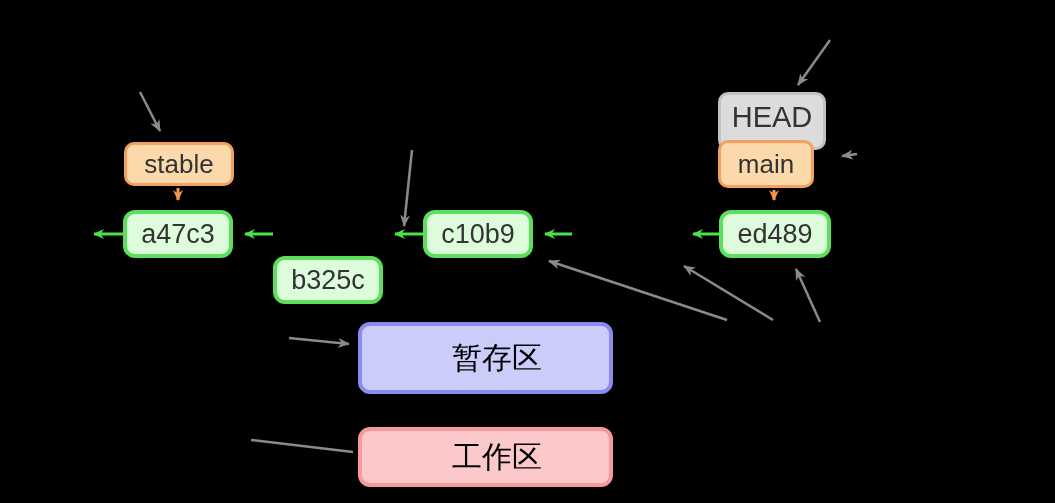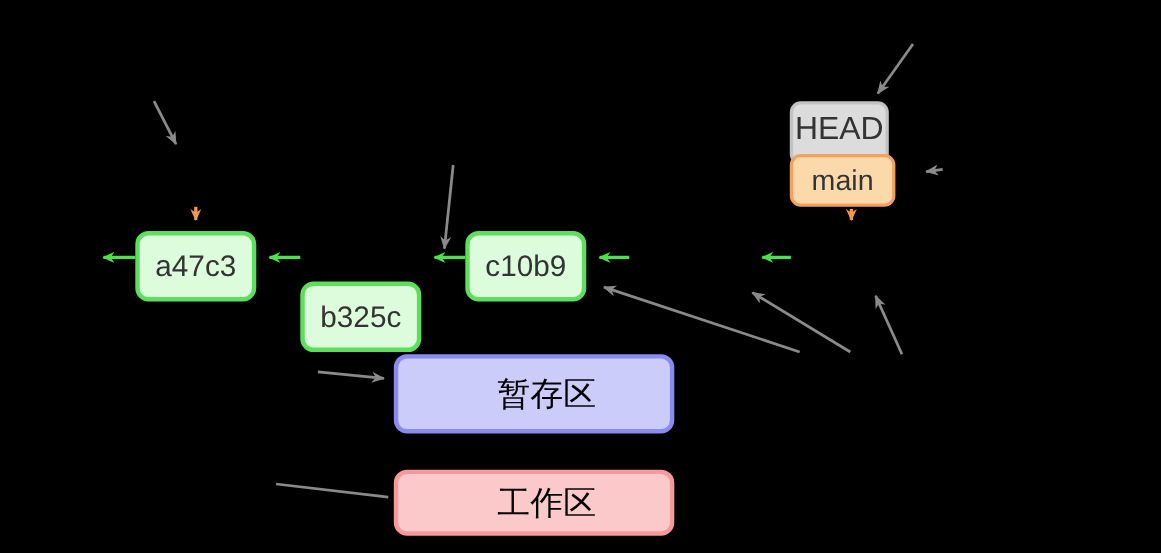--- a/index.html
+++ b/index.html
@@ -21,42 +21,42 @@
   }
   .box {
     position: absolute;
     display: flex;
     align-items: center;
     justify-content: center;
     box-sizing: border-box;
     color: var(--label-text, #333333);
   }
   .commit {
-    width: 110px; height: 64px;
+    width: 110px; height: 48px;
     top: 210px;
     border: 4px solid var(--commit-border, #5ce05c);
     background: var(--commit-fill, #dcfcdc);
     border-radius: 12px;
     font-size: 27px;
   }
   .commit-a47c3 { left: 123px; }
   .commit-b325c { left: 273px; margin-top: 46px; }
   .commit-c10b9 { left: 423px; align-items: center; }
   .commit-da985 { left: 572px; }
   .commit-ed489 { left: 719px; width: 112px; }
   .branch {
     border: 3px solid var(--branch-border, #f2a25e);
     background: var(--branch-fill, #fcd9ab);
     border-radius: 10px;
     font-size: 26px;
   }
   .branch-stable { left: 124px; top: 142px; width: 110px; height: 44px; }
   .branch-main   { left: 718px; top: 140px; width: 96px; height: 48px; z-index: 2; }
   .head-box {
-    left: 718px; top: 92px; width: 90px; height: 58px;
+    left: 718px; top: 92px; width: 108px; height: 58px;
     border: 3px solid var(--head-border, #c2c2c2);
     background: var(--head-fill, #dcdcdc);
     border-radius: 10px;
     font-size: 29px;
     z-index: 1;
     align-items: flex-start;
     padding-top: 6px;
     justify-content: center;
   }
   .area {
@@ -118,33 +118,39 @@
     <path class="gray-line" d="M251,440 L353,452"></path>
     <path class="gray-line" marker-end="url(#mk-gray)" d="M727,320 L549,261"></path>
     <path class="gray-line" marker-end="url(#mk-gray)" d="M773,320 L684,266"></path>
     <path class="gray-line" marker-end="url(#mk-gray)" d="M820,322 L796,269"></path>
   </svg>
 
   <div class="box head-box">
     <span>HEAD</span>
   </div>
 
+  <div class="box branch branch-stable">
+    <span>stable</span>
+  </div>
   <div class="box branch branch-main">
     <span>main</span>
   </div>
 
   <div class="box commit commit-a47c3">
     <span>a47c3</span>
   </div>
   <div class="box commit commit-b325c">
     <span>b325c</span>
   </div>
   <div class="box commit commit-c10b9">
     <span>c10b9</span>
   </div>
+  <div class="box commit commit-ed489">
+    <span>ed489</span>
+  </div>
 
   <div class="box area area-staging">
     <span>暂存区</span>
   </div>
   <div class="box area area-working">
     <span>工作区</span>
   </div>
 
 </div>
 

